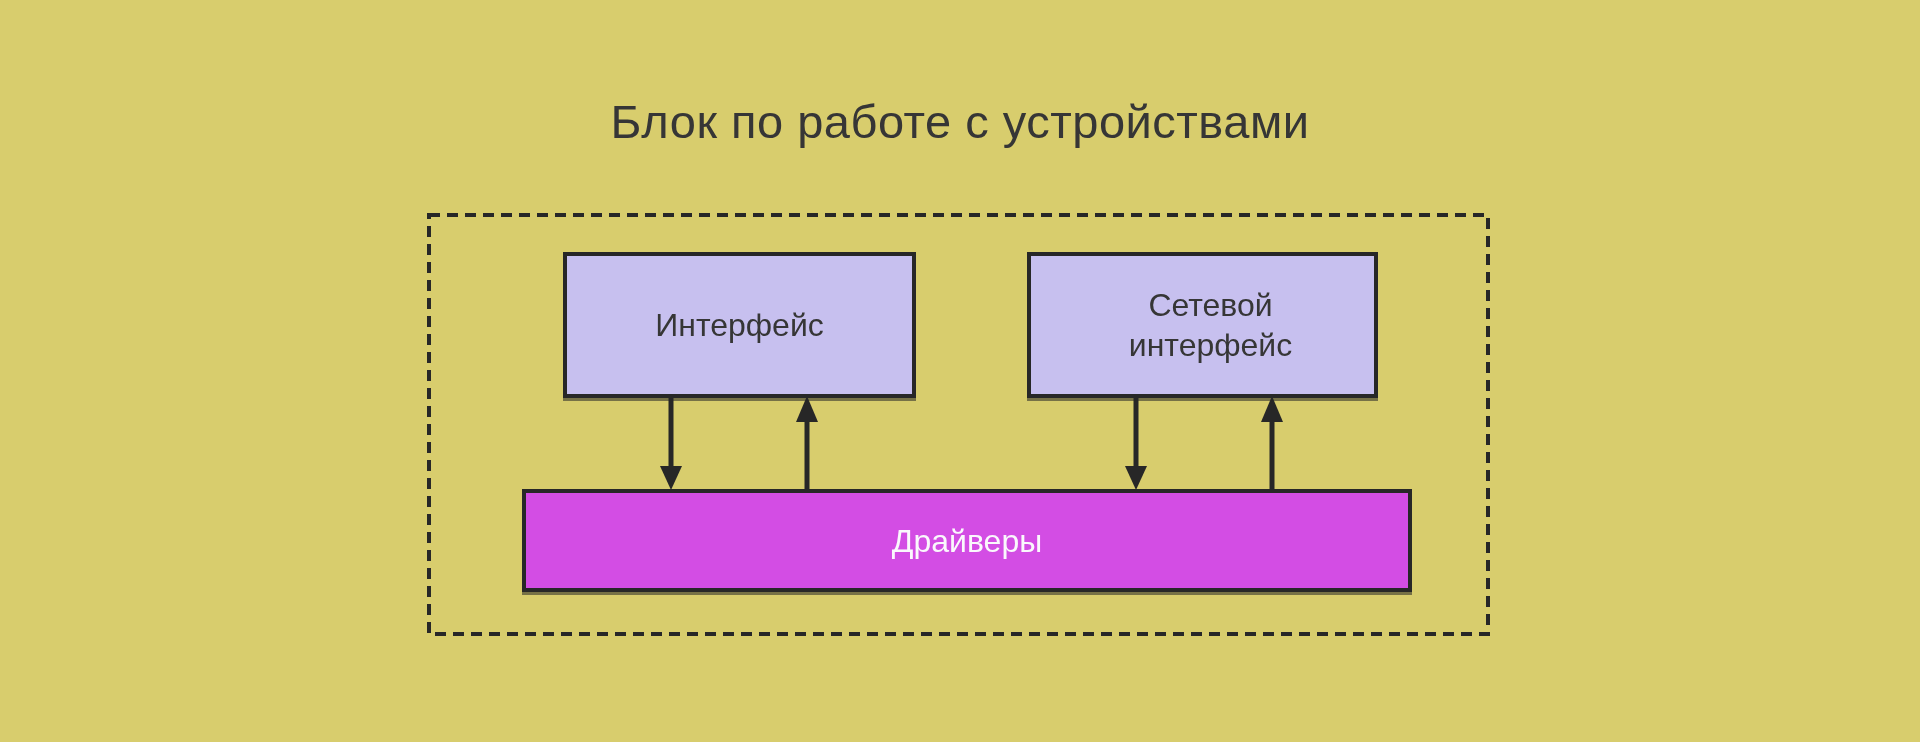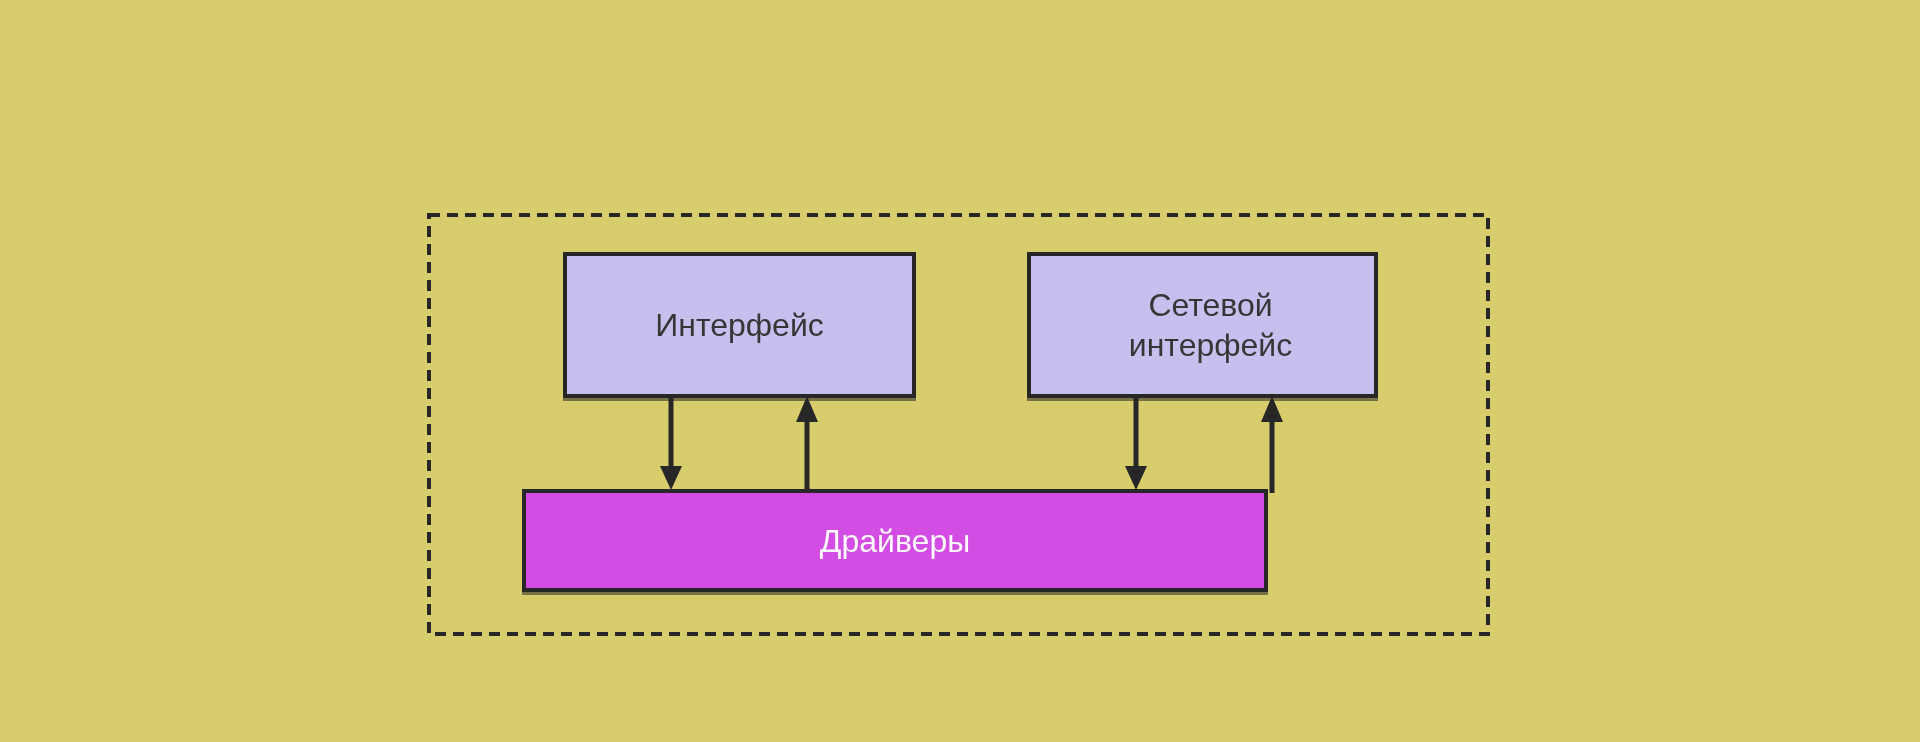--- a/index.html
+++ b/index.html
@@ -76,32 +76,33 @@
     background: var(--lav);
   }
   .node-network {
     left: 1027px; top: 252px;
     width: 351px; height: 146px;
     background: var(--lav);
     padding-left: 16px;
   }
   .node-drivers {
     left: 522px; top: 489px;
-    width: 746px; height: 103px;
+    width: 890px; height: 103px;
     background: var(--mag);
   }
   .node-drivers span {
     color: var(--light);
   }
 </style>
 </head>
 <body>
 
 <div class="canvas">
 
+  <h1 class="title">Блок по работе с устройствами</h1>
 
   <svg class="layer" width="1920" height="742" viewBox="0 0 1920 742" aria-hidden="true">
     <rect class="dashed-rect" x="429" y="215" width="1059" height="419"></rect>
 
     <g>
       <line class="connector-line" x1="671" y1="396" x2="671" y2="468"></line>
       <polygon class="connector-head" points="660,466 682,466 671,490"></polygon>
     </g>
     <g>
       <line class="connector-line" x1="807" y1="493" x2="807" y2="420"></line>

